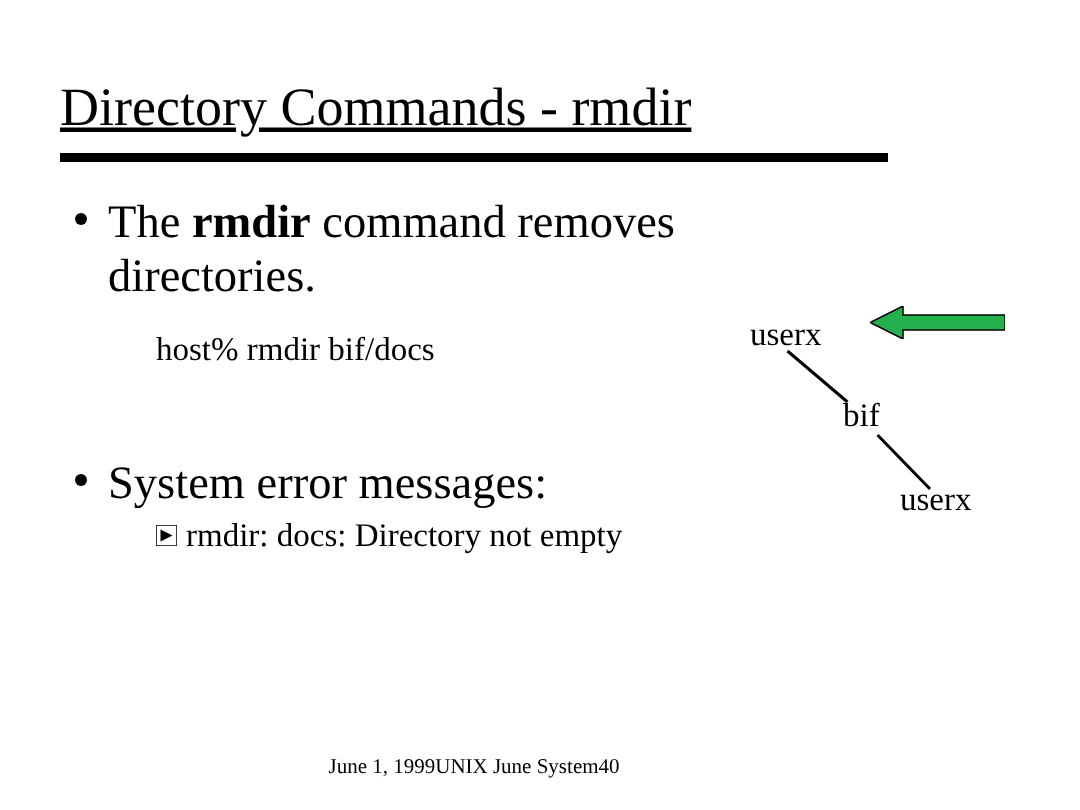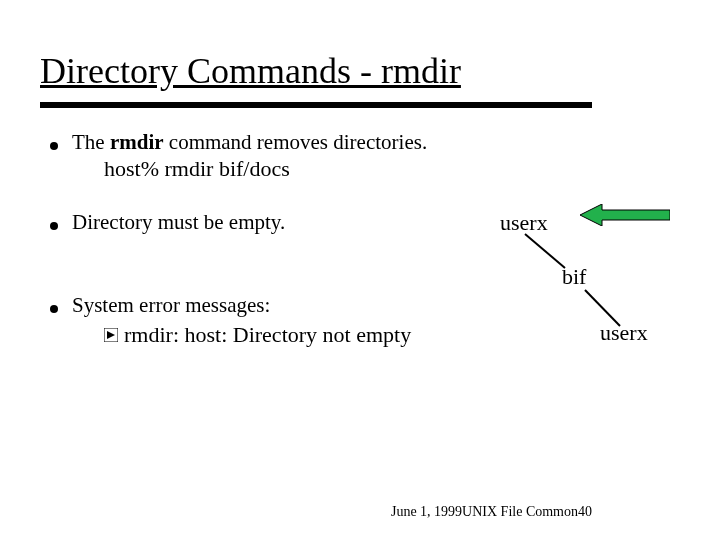--- a/index.html
+++ b/index.html
@@ -22,35 +22,35 @@
     margin-bottom: 10px;
   }
   .thick-rule {
     border: none;
     border-top: 6px solid #000;
     margin: 0 0 22px 0;
   }
   .bullet {
     display: flex;
     align-items: flex-start;
-    font-size: 21px;
+    font-size: 31px;
     margin-top: 12px;
   }
   .bullet .dot {
     width: 8px;
     height: 8px;
     background: #000;
     border-radius: 50%;
     margin: 12px 14px 0 10px;
     flex: 0 0 auto;
   }
   .cmd {
     font-size: 22px;
     margin-left: 64px;
-    margin-top: 1px;
+    margin-top: 18px;
   }
   .sub-list {
     margin-left: 64px;
     margin-top: 4px;
     font-size: 22px;
   }
   .sub-item {
     display: flex;
     align-items: flex-start;
     margin-top: 2px;
@@ -61,21 +61,21 @@
     margin: 6px 6px 0 0;
     flex: 0 0 auto;
   }
   .footer {
     position: absolute;
     bottom: 20px;
     left: 40px;
     right: 40px;
     font-size: 14px;
     display: flex;
-    justify-content: flex-end;
+    justify-content: center;
   }
   
   .tree {
     position: absolute;
     top: 208px;
     left: 470px;
     width: 230px;
     height: 160px;
     font-size: 22px;
   }
@@ -100,53 +100,49 @@
   <hr class="thick-rule">
 
   <div class="bullet">
     <span class="dot"></span>
     <span>
       <span>The </span><span class="bold">rmdir</span><span> command removes directories.</span>
     </span>
   </div>
   <div class="cmd">host%  rmdir  bif/docs</div>
 
-  <div class="bullet" style="margin-top:28px">
-    <span class="dot"></span>
-    <span>Directory must be empty.</span>
-  </div>
 
   <div class="bullet" style="margin-top:58px">
     <span class="dot"></span>
     <span>System error messages:</span>
   </div>
 
   <div class="sub-list">
     <div class="sub-item">
       <svg class="arrow" viewBox="0 0 14 14">
         <rect x="0" y="0" width="14" height="14" fill="#fff" stroke="#000" stroke-width="1"></rect>
         <path d="M3 3 L11 7 L3 11 Z" fill="#000"></path>
       </svg>
-      <span>rmdir: host: Directory not empty</span>
+      <span>rmdir: docs: Directory not empty</span>
     </div>
   </div>
 
   <div class="tree">
     <svg width="230" height="160">
       <line x1="55" y1="26" x2="95" y2="60" stroke="#000" stroke-width="2"></line>
       <line x1="115" y1="82" x2="150" y2="118" stroke="#000" stroke-width="2"></line>
     </svg>
     <div class="node" style="top:2px; left:30px">userx</div>
     <div class="node" style="top:56px; left:92px">bif</div>
     <div class="node" style="top:112px; left:130px">userx</div>
   </div>
 
   <svg class="green-arrow" viewBox="0 0 90 22">
     <polygon points="0,11 22,0 22,6 90,6 90,16 22,16 22,22" fill="#22b14c" stroke="#000" stroke-width="1"></polygon>
   </svg>
 
   <div class="footer">
     <span>June 1, 1999</span>
-    <span>UNIX File Common</span>
+    <span>UNIX June System</span>
     <span>40</span>
   </div>
 
 </div>
 
 </body></html>

